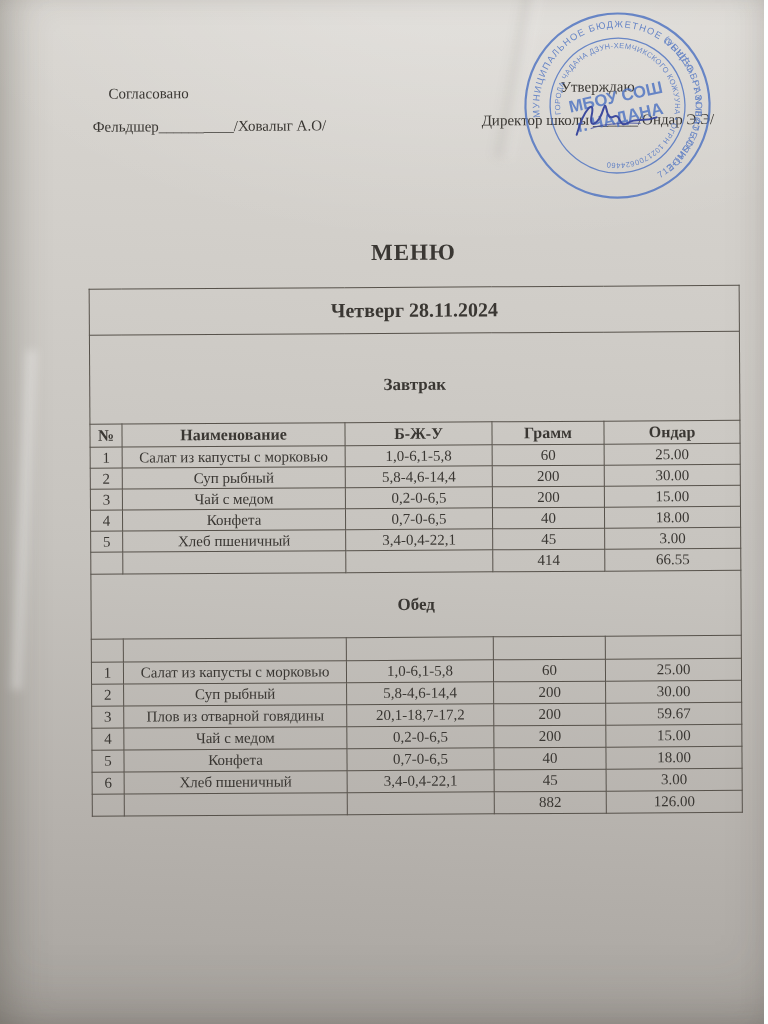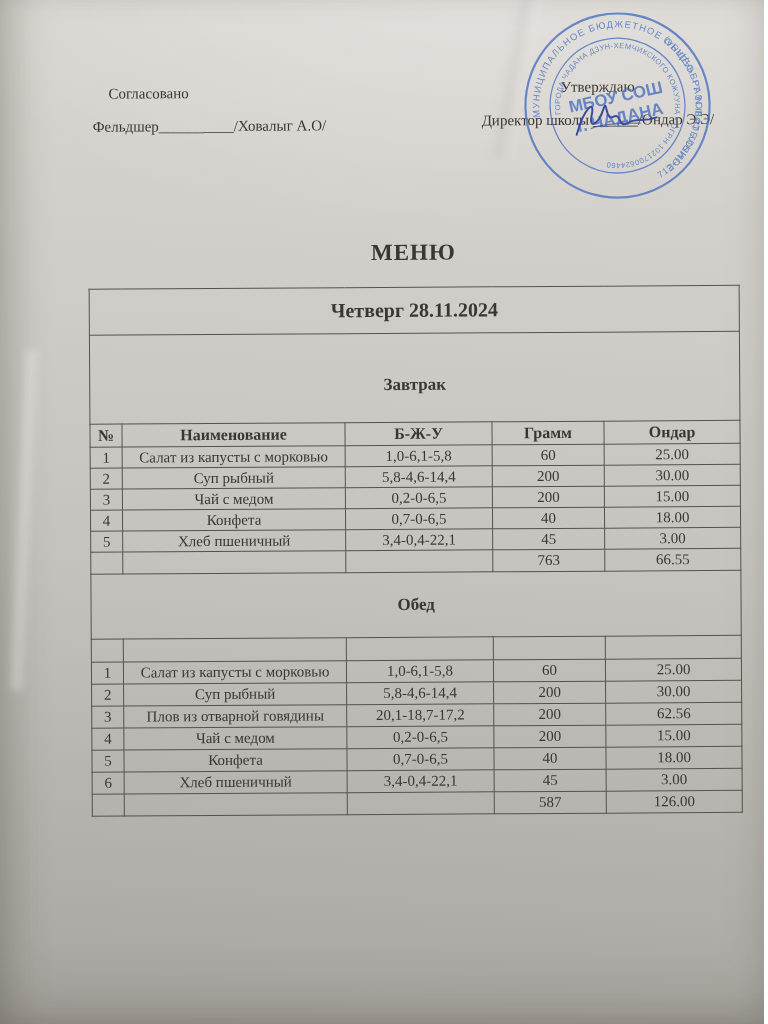--- a/index.html
+++ b/index.html
@@ -153,21 +153,21 @@
         <td>5</td>
         <td>Хлеб пшеничный</td>
         <td>3,4-0,4-22,1</td>
         <td>45</td>
         <td>3.00</td>
       </tr>
       <tr class="total-row">
         <td></td>
         <td></td>
         <td></td>
-        <td>763</td>
+        <td>414</td>
         <td>66.55</td>
       </tr>
       <tr class="section-row lunch">
         <td colspan="5">Обед</td>
       </tr>
       <tr class="empty-row">
         <td></td>
             <td></td>
             <td></td>
             <td></td>
@@ -185,21 +185,21 @@
         <td>Суп рыбный</td>
         <td>5,8-4,6-14,4</td>
         <td>200</td>
         <td>30.00</td>
       </tr>
       <tr class="data-row lunch">
         <td>3</td>
         <td>Плов из отварной говядины</td>
         <td>20,1-18,7-17,2</td>
         <td>200</td>
-        <td>62.56</td>
+        <td>59.67</td>
       </tr>
       <tr class="data-row lunch">
         <td>4</td>
         <td>Чай с медом</td>
         <td>0,2-0-6,5</td>
         <td>200</td>
         <td>15.00</td>
       </tr>
       <tr class="data-row lunch">
         <td>5</td>
@@ -212,19 +212,19 @@
         <td>6</td>
         <td>Хлеб пшеничный</td>
         <td>3,4-0,4-22,1</td>
         <td>45</td>
         <td>3.00</td>
       </tr>
       <tr class="total-row">
         <td></td>
         <td></td>
         <td></td>
-        <td>587</td>
+        <td>882</td>
         <td>126.00</td>
       </tr>
     </tbody>
       </table>
   </div>
 </div>
 
 </body></html>

